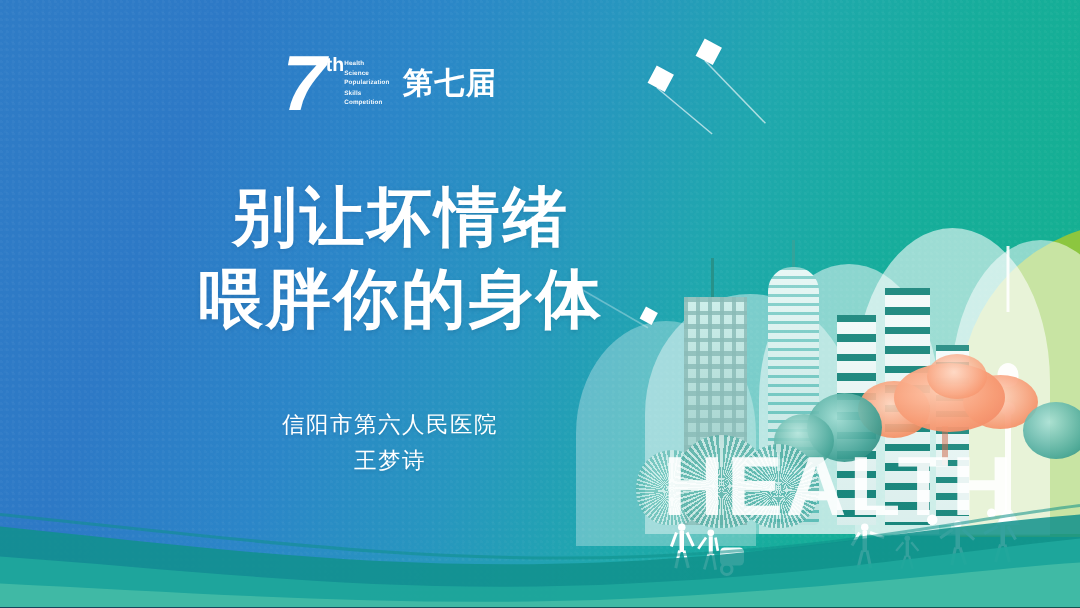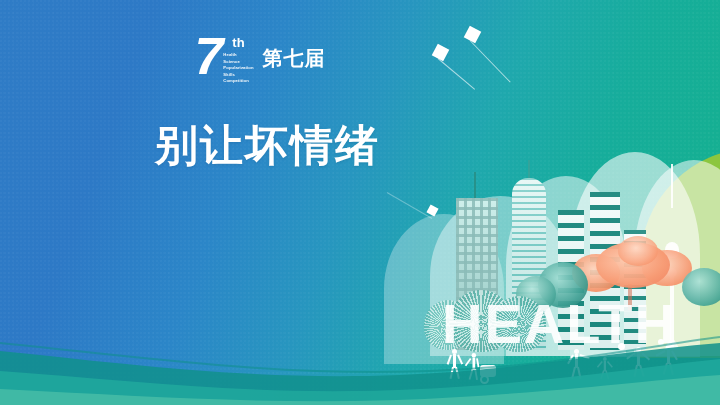--- a/index.html
+++ b/index.html
@@ -198,21 +198,21 @@
     display:flex;align-items:center;justify-content:center;gap:9px;
   }
   .sev{
     display:flex;align-items:flex-start;color:#fff;line-height:1;
   }
   .sev .num{
     font-size:52px;font-weight:bold;font-style:italic;
     letter-spacing:-2px;line-height:.88;
     font-family:"Liberation Sans","DejaVu Sans",sans-serif;
   }
-  .sev .thwrap{display:flex;flex-direction:column;margin-left:2px;padding-top:2px;}
+  .sev .thwrap{display:flex;flex-direction:row;margin-left:2px;padding-top:2px;}
   .sev .th{font-size:13px;font-weight:bold;line-height:1;}
   .sev .en{
     margin-top:3px;
     font-size:4.2px;line-height:1.55;
     font-weight:bold;letter-spacing:.1px;
     text-align:left;
     color:rgba(255,255,255,.95);
     white-space:nowrap;
   }
   .zh-head{
@@ -397,17 +397,22 @@
         </span>
       </div>
 
       <div class="zh-head">
         <div class="l1">第七届</div>
       </div>
     </div>
 
     <div class="maintitle">
       <span class="ln">别让坏情绪</span>
-    </div>
-
+      <span class="ln">喂胖你的身体</span>
+    </div>
+
+    <div class="byline">
+      <span class="ln">信阳市第六人民医院</span>
+      <span class="ln">王梦诗</span>
+    </div>
   </div>
 
 </div>
 
 </body></html>

